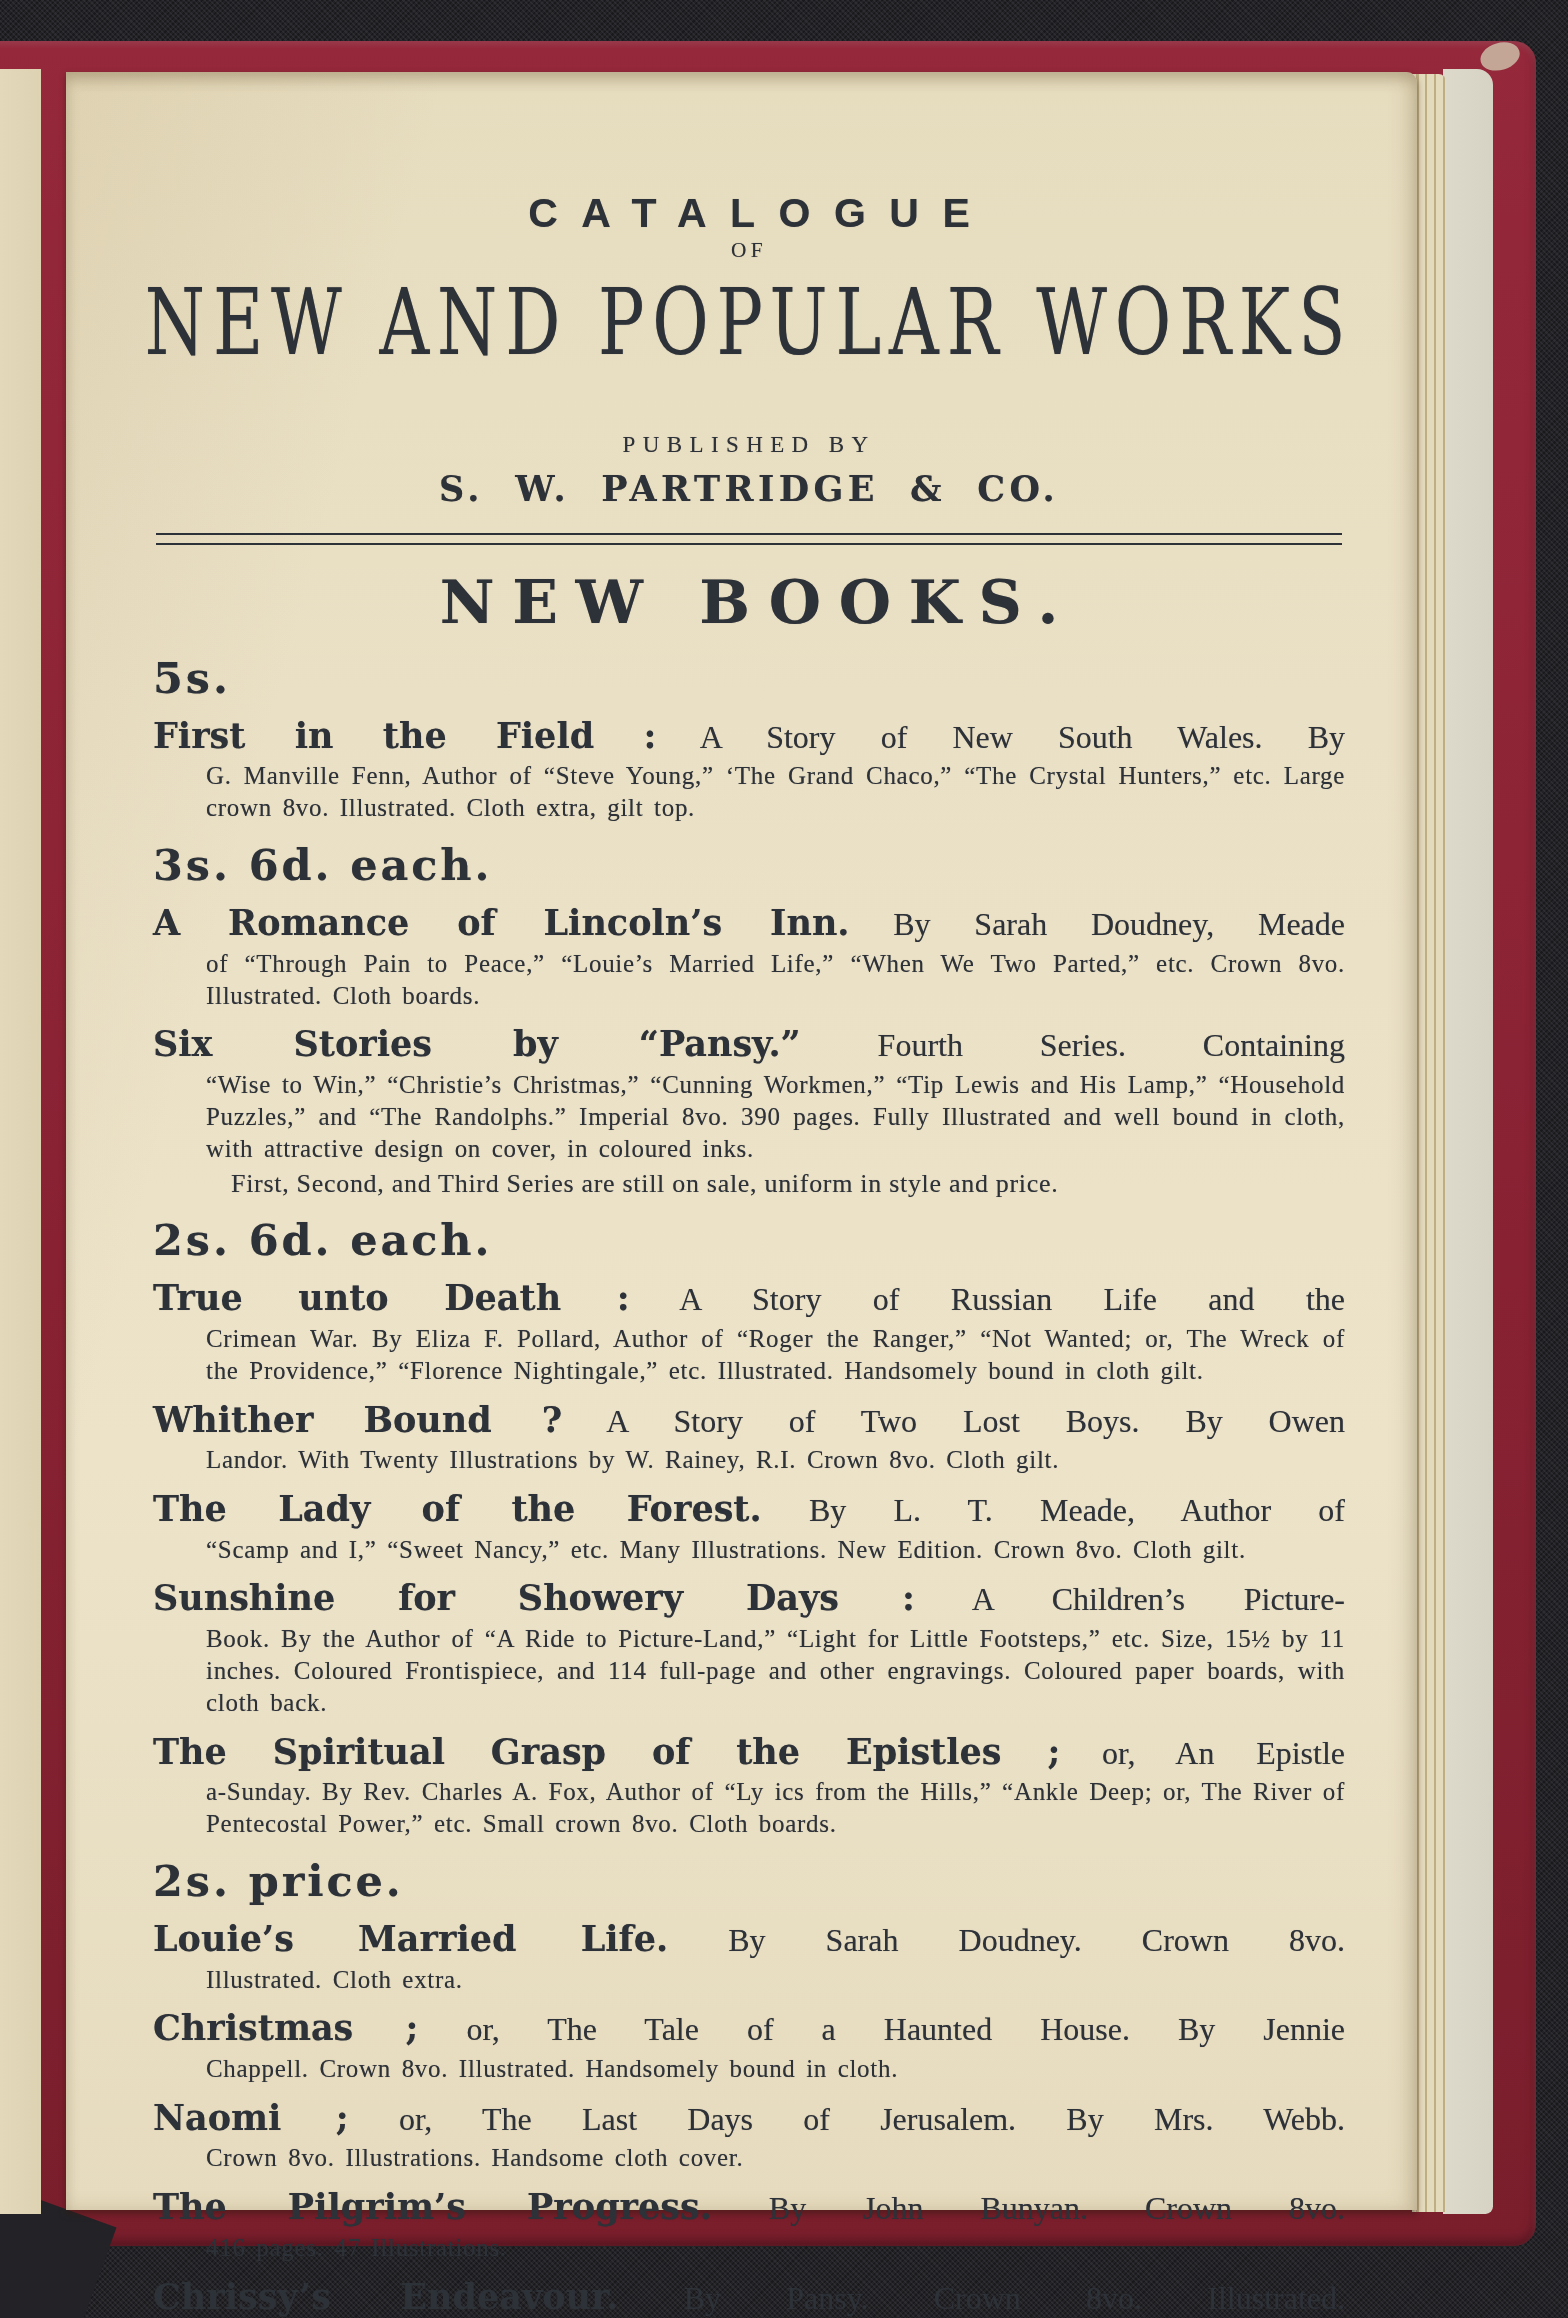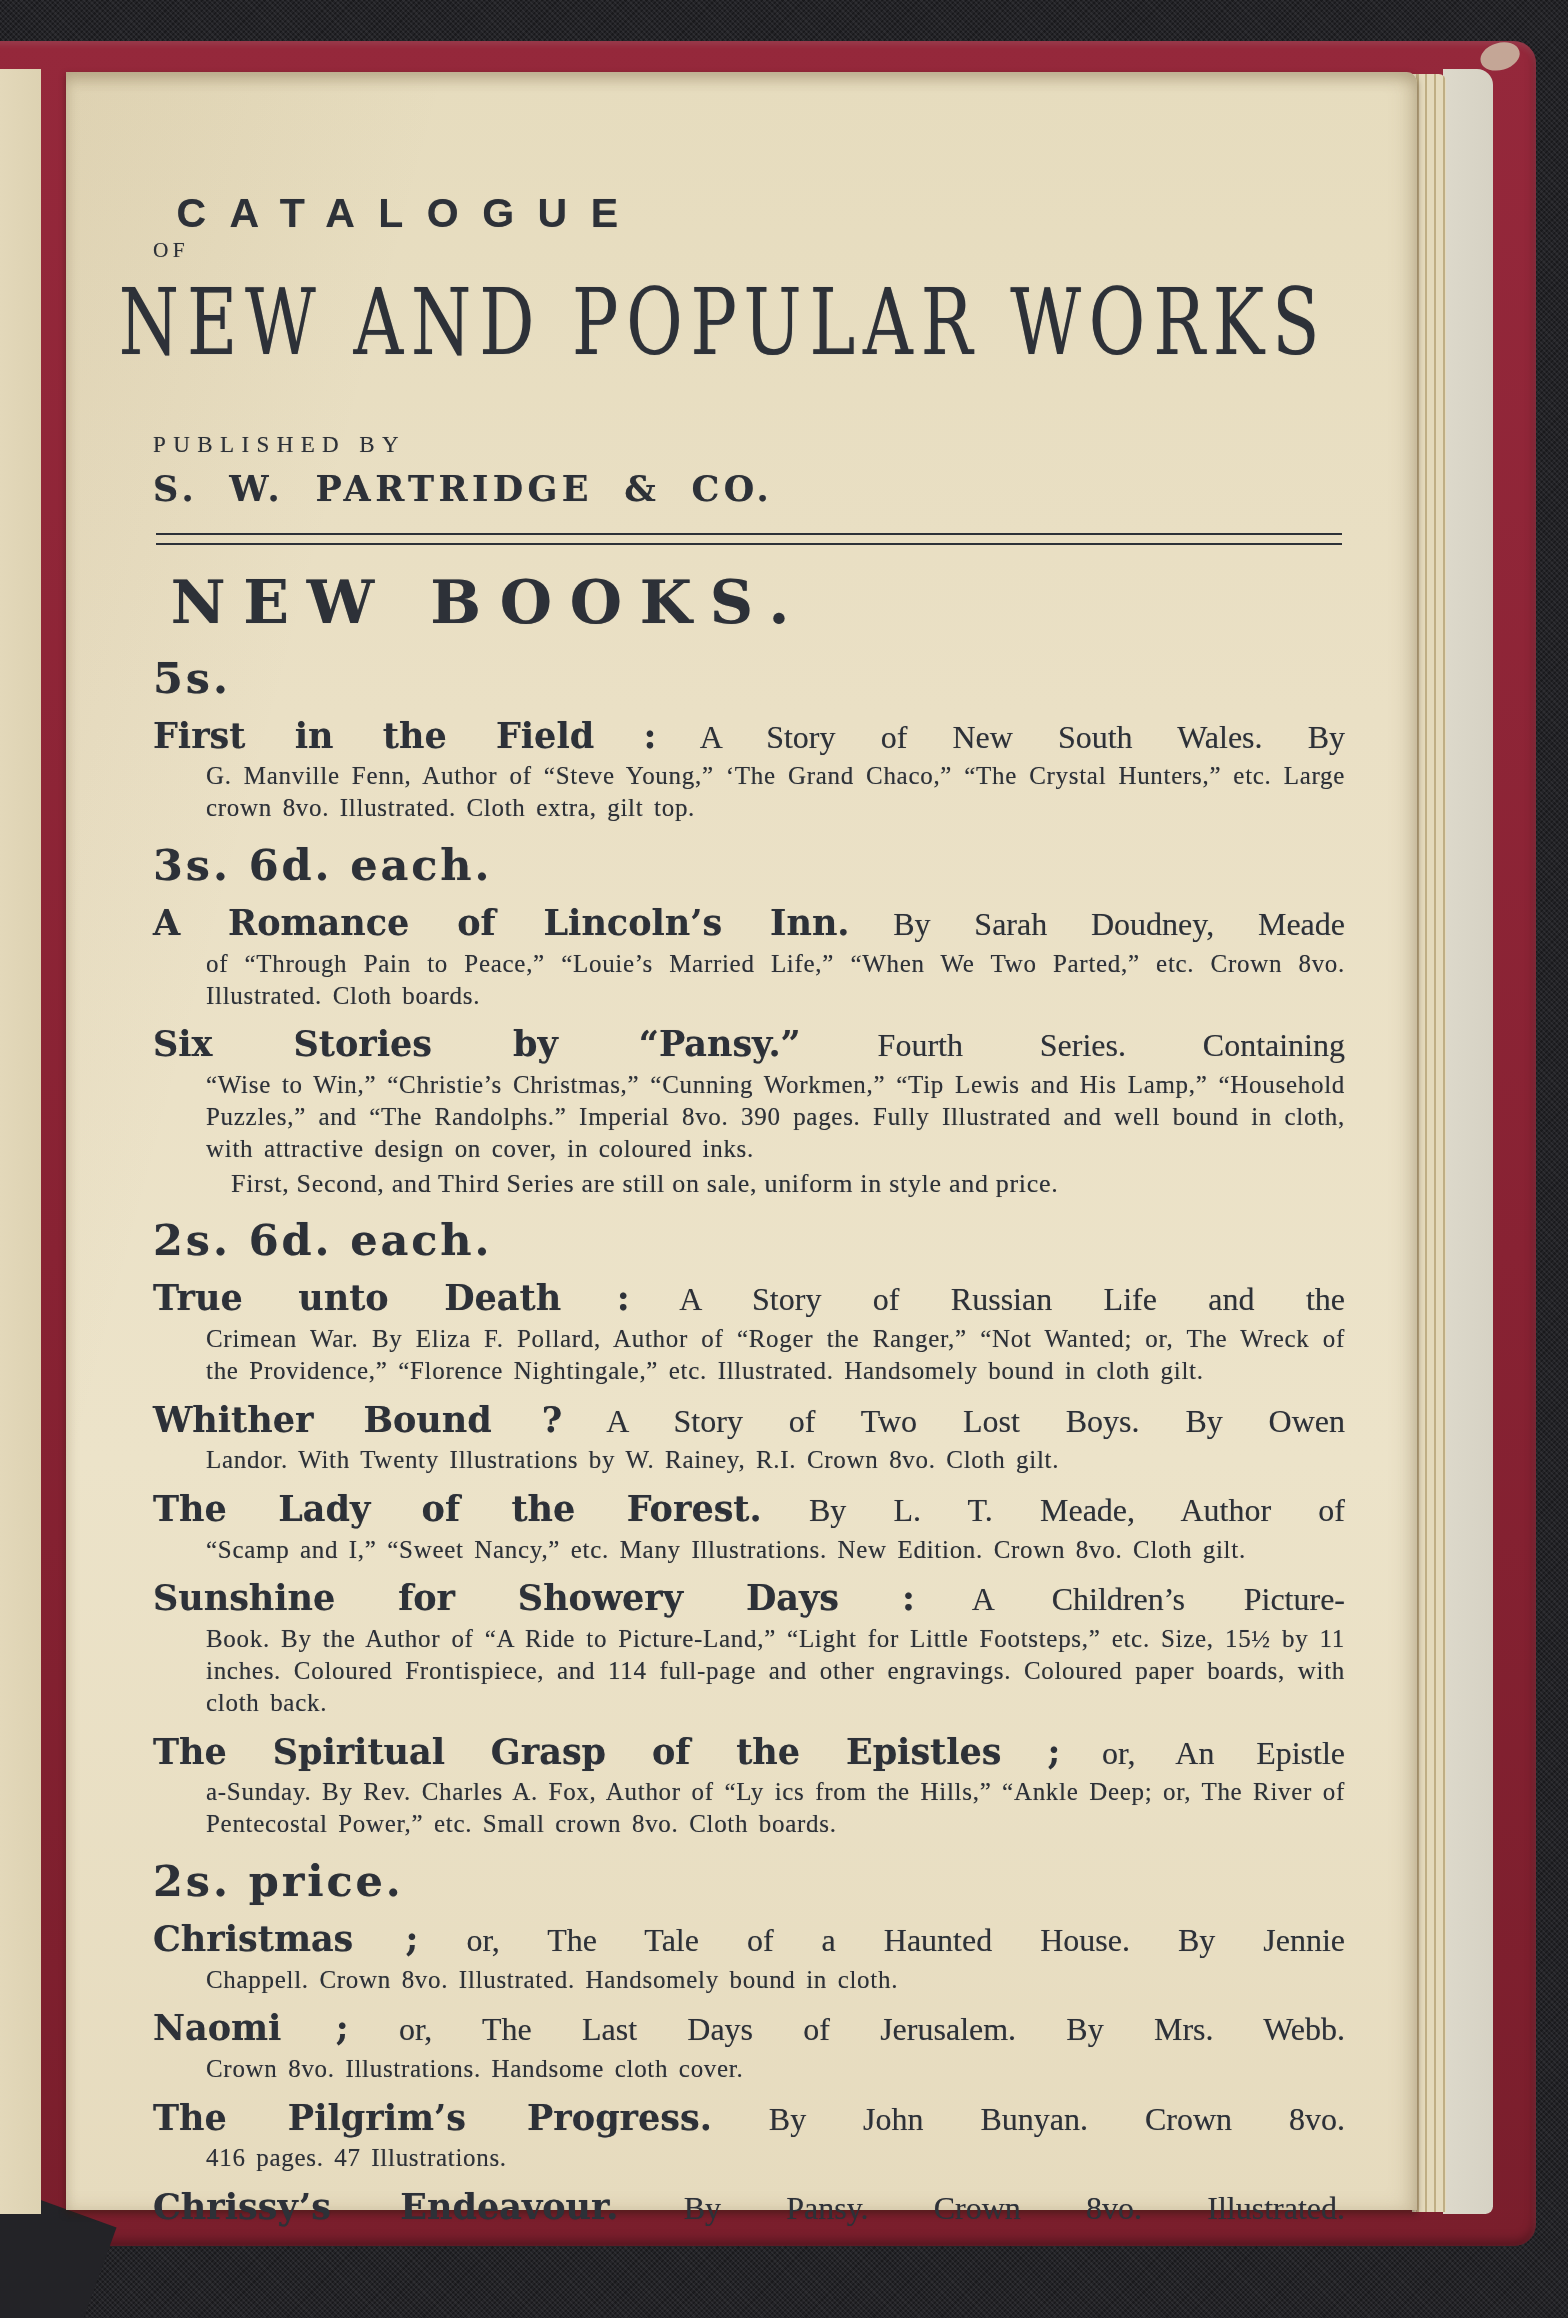--- a/index.html
+++ b/index.html
@@ -59,21 +59,21 @@
   }
   .scuff{
     position:absolute; left:1480px; top:43px; width:40px; height:26.5px;
     background:#cfc5ae; opacity:.8; border-radius:50%; transform:rotate(-16deg);
   }
 
   .text-column{
     position:absolute; left:153px; top:190px; width:1192px;
     text-shadow:0 0 0.7px rgba(45,49,56,.45);
   }
-  .centered{text-align:left;}
+  .centered{text-align:center;}
   .h-cat{
     font-family:"Liberation Sans", sans-serif; font-weight:bold;
     font-size:41px; letter-spacing:23.5px; padding-left:23.5px;
   }
   .h-of{font-size:21.3px; letter-spacing:4.4px; margin-top:1px;}
   .h-works{margin-top:7.4px; height:144px;}
   .h-works .stretch{
     display:inline-block; font-family:"DejaVu Serif", serif;
     font-size:65px; letter-spacing:7.4px; white-space:nowrap;
     transform:scale(1.06,1.40); transform-origin:center top;
@@ -168,20 +168,24 @@
         <div class="entry">
           <div class="first"><span class="t">Sunshine for Showery Days :</span><span> A Children’s Picture-</span></div>
           <div class="body">Book. By the Author of “A Ride to Picture-Land,” “Light for Little Footsteps,” etc. Size, 15½ by 11 inches. Coloured Frontispiece, and 114 full-page and other engravings. Coloured paper boards, with cloth back.</div>
         </div>
         <div class="entry">
           <div class="first"><span class="t">The Spiritual Grasp of the Epistles ;</span><span> or, An Epistle</span></div>
           <div class="body">a-Sunday. By Rev. Charles A. Fox, Author of “Ly ics from the Hills,” “Ankle Deep; or, The River of Pentecostal Power,” etc. Small crown 8vo. Cloth boards.</div>
         </div>
         <div class="price-heading">2s. price.</div>
         <div class="entry">
+          <div class="first"><span class="t">Louie’s Married Life.</span><span> By Sarah Doudney. Crown 8vo.</span></div>
+          <div class="body">Illustrated. Cloth extra.</div>
+        </div>
+        <div class="entry">
           <div class="first"><span class="t">Christmas ;</span><span> or, The Tale of a Haunted House. By Jennie</span></div>
           <div class="body">Chappell. Crown 8vo. Illustrated. Handsomely bound in cloth.</div>
         </div>
         <div class="entry">
           <div class="first"><span class="t">Naomi ;</span><span> or, The Last Days of Jerusalem. By Mrs. Webb.</span></div>
           <div class="body">Crown 8vo. Illustrations. Handsome cloth cover.</div>
         </div>
         <div class="entry">
           <div class="first"><span class="t">The Pilgrim’s Progress.</span><span> By John Bunyan. Crown 8vo.</span></div>
           <div class="body">416 pages. 47 Illustrations.</div>

